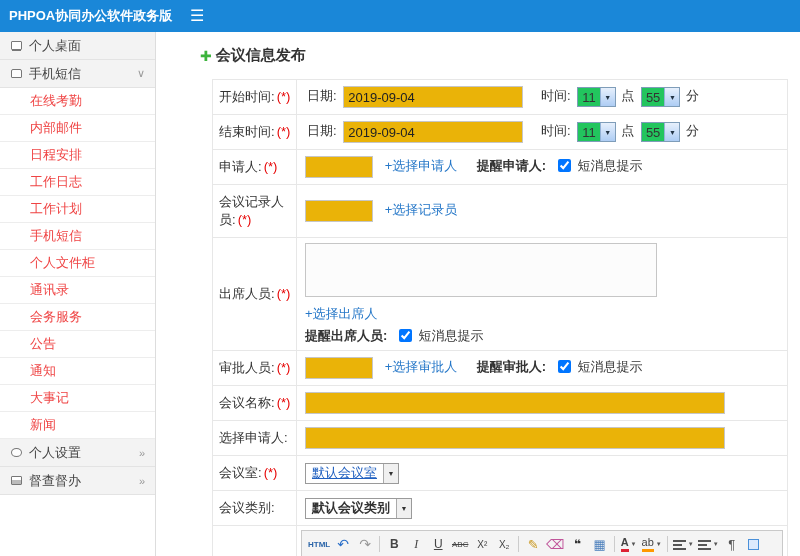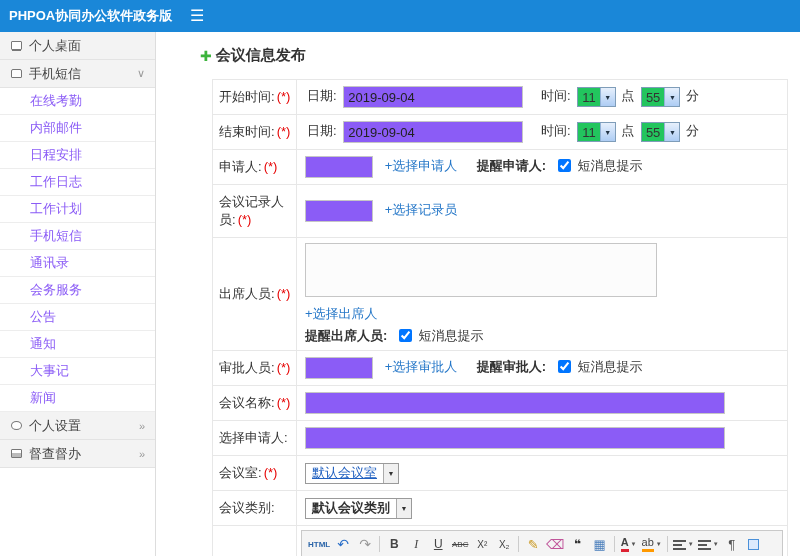--- a/index.html
+++ b/index.html
@@ -16,37 +16,37 @@
   .sidebar { width:156px; border-right:1px solid #ddd; background:#fff; overflow:hidden; flex:none; }
   .side-head { height:28px; display:flex; align-items:center; padding:0 10px 0 11px; background:#f3f3f3; border-bottom:1px solid #e3e3e3; color:#444; cursor:pointer; }
   .side-head .lab { flex:1; margin-left:7px; }
   .side-caret { color:#999; font-size:11px; }
   .ic { display:inline-block; width:11px; height:9px; border:1px solid #777; background:#fdfdfd; }
   .ic-desktop { border-radius:1px; box-shadow:0 2px 0 -1px #777; }
   .ic-office { border-radius:2px 2px 1px 1px; }
   .ic-settings { border-radius:50%; }
   .ic-supervise { border-radius:1px; background:linear-gradient(#fff 40%,#bbb 40%); }
   .side-list { }
-  .side-item { height:27px; line-height:26px; padding-left:30px; color:#8b5cf6; border-bottom:1px solid #ededed; cursor:pointer; }
+  .side-item { height:27px; line-height:26px; padding-left:30px; color:#ef4444; border-bottom:1px solid #ededed; cursor:pointer; }
 
   
   .main { flex:1; padding:10px 12px 0 56px; overflow:hidden; background:#fff; }
   .page-title { display:flex; align-items:center; font-size:15px; font-weight:bold; margin:4px 0 14px -12px; }
   .plus { color:#3cb33c; font-size:14px; margin-right:4px; font-weight:bold; }
 
   
   table.form { width:576px; border-collapse:collapse; table-layout:fixed; }
   table.form td { border:1px solid #e7e7e7; vertical-align:middle; }
   td.lbl { width:84px; padding:8px 4px 8px 6px; color:#333; }
   td.fld { padding:5px 8px; }
   .req { color:#e60000; font-style:normal; margin-left:2px; }
   .flabel { margin:0 3px 0 2px; }
   .gap { margin-left:14px; }
   .blabel { font-weight:bold; margin-left:16px; }
-  input.txt { border:1px solid #c6c6c6; height:22px; padding:0 4px; font-size:13px; font-family:inherit; color:#222; background:#8b5cf6; vertical-align:middle; }
+  input.txt { border:1px solid #c6c6c6; height:22px; padding:0 4px; font-size:13px; font-family:inherit; color:#222; background:#eab308; vertical-align:middle; }
   .date { width:180px; }
   .small { width:68px; background:#eee; }
   .wide { width:420px; height:20px; }
   a.link { color:#2577c8; text-decoration:none; margin-left:8px; font-size:13px; cursor:pointer; }
   input[type=checkbox] { width:13px; height:13px; vertical-align:-2px; margin:0 3px 0 8px; cursor:pointer; }
 
   .mini-select { display:inline-flex; align-items:center; border:1px solid #7f9db9; background:#22c55e; height:20px; vertical-align:middle; cursor:pointer; }
   .ms-val { padding:0 4px; min-width:17px; text-align:left; }
   .ms-arrow { width:15px; height:100%; background:linear-gradient(#e7f0fc,#aecdf4); border-left:1px solid #93b2d6; color:#234; font-size:7px; display:flex; align-items:center; justify-content:center; }
 
@@ -119,20 +119,21 @@
         <div class="side-item">内部邮件</div>
 
         <div class="side-item">日程安排</div>
 
         <div class="side-item">工作日志</div>
 
         <div class="side-item">工作计划</div>
 
         <div class="side-item">手机短信</div>
 
+        <div class="side-item">个人文件柜</div>
 
         <div class="side-item">通讯录</div>
 
         <div class="side-item">会务服务</div>
 
         <div class="side-item">公告</div>
 
         <div class="side-item">通知</div>
 
         <div class="side-item">大事记</div>

